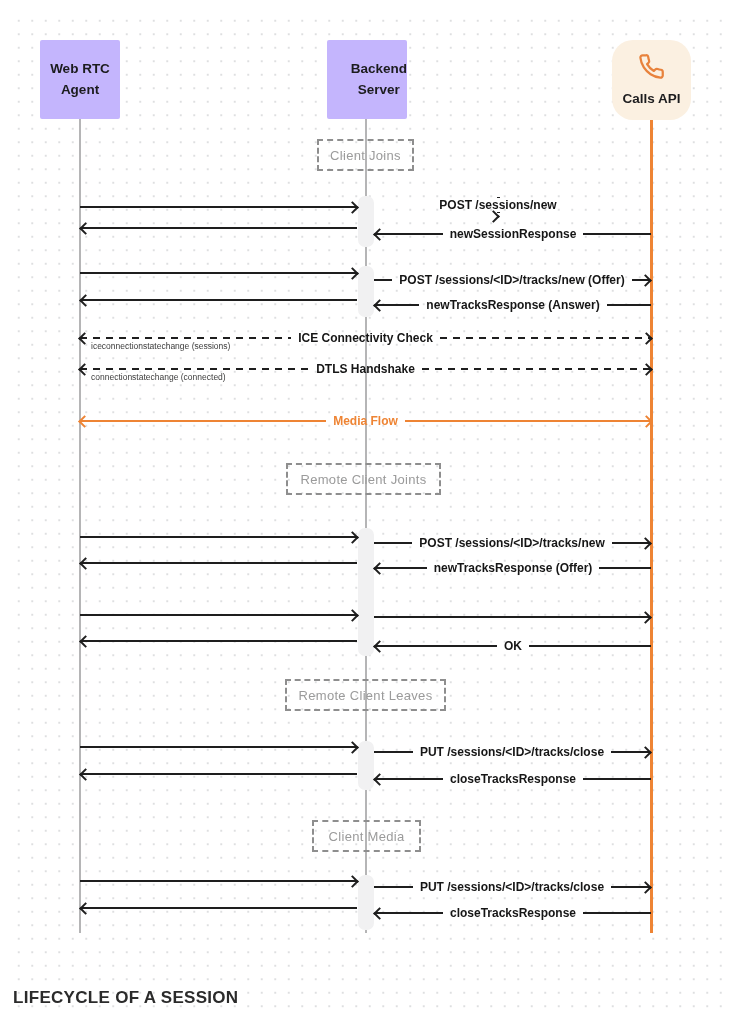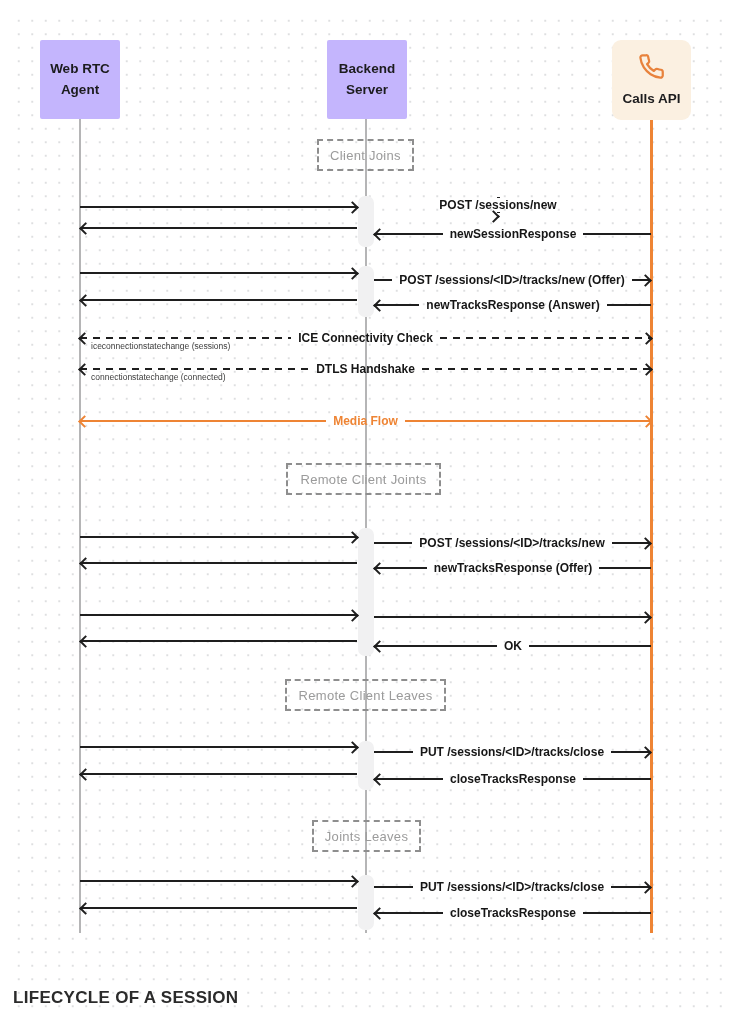--- a/index.html
+++ b/index.html
@@ -11,21 +11,21 @@
   .lifeline{position:absolute;z-index:1;}
   .lifeline.gray{background:#b5b5b6;}
   .lifeline.orange{background:#ee8434;}
   .activation{position:absolute;left:358px;width:16px;background:#f1f1f2;border-radius:7px;z-index:2;}
   .section-box{position:absolute;border:2px dashed #8e8e8e;z-index:3;display:flex;align-items:center;
         justify-content:center;color:#9b9b9b;font-size:13px;font-weight:500;letter-spacing:.3px;
         white-space:nowrap;box-sizing:border-box;}
   .pbox{position:absolute;z-index:5;display:flex;align-items:center;justify-content:center;
         text-align:center;font-weight:bold;font-size:13.5px;color:#1c1c1e;line-height:1.5;}
   .pbox.gray{background:#c4b5fd;border-radius:2px;}
-  .pbox.cream{background:#fbf0e1;border-radius:9px;flex-direction:column;justify-content:flex-start;
+  .pbox.cream{background:#fbf0e1;border-radius:21px;flex-direction:column;justify-content:flex-start;
         padding-top:13px;box-sizing:border-box;}
   .plabel{white-space:pre-line;}
   .pbox.cream .plabel{margin-top:9px;}
   .msg{position:absolute;height:24px;display:flex;align-items:center;z-index:4;}
   .seg{flex:1;height:2.5px;min-width:3px;background:#1e1e1e;}
   .msg.dashed .seg{background:repeating-linear-gradient(90deg,#1e1e1e 0 7px,transparent 7px 13px);}
   .msg.orange .seg{background:#ee8434;}
   .mlabel{font-size:12px;font-weight:bold;color:#161616;padding:0 7px;white-space:nowrap;flex:none;}
   .msg.orange .mlabel{color:#ee8434;}
   .chev{width:9px;height:9px;flex:none;box-sizing:border-box;}
@@ -59,21 +59,21 @@
       <div class="section-box" style="left: 317px; top: 139px; width: 97px; height: 32px;">
         <span>Client Joins</span>
       </div>
       <div class="section-box" style="left: 286px; top: 463px; width: 155px; height: 32px;">
         <span>Remote Client Joints</span>
       </div>
       <div class="section-box" style="left: 285px; top: 679px; width: 161px; height: 32px;">
         <span>Remote Client Leaves</span>
       </div>
       <div class="section-box" style="left: 312px; top: 820px; width: 109px; height: 32px;">
-        <span>Joints Leaves</span>
+        <span>Client Media</span>
       </div>
       <div class="msg solid" style="left: 80px; top: 195px; width: 277px;">
         <span class="seg"></span>
         <span class="chev r"></span>
       </div>
       <div class="msg solid" style="left: 374px; top: 197px; width: 248px; flex-direction: column;">
         <span class="seg"></span>
         <span class="mlabel">POST /sessions/new</span>
         <span class="seg"></span>
         <span class="chev r"></span>
@@ -209,21 +209,21 @@
         <span class="seg"></span>
         <span class="mlabel">closeTracksResponse</span>
         <span class="seg"></span>
       </div>
     </div>
 
   <div class="pbox gray" id="p0" style="left: 40px; top: 40px; width: 80px; height: 79px;">
     <div class="plabel">Web RTC
 Agent</div>
   </div>
-  <div class="pbox gray" id="p1" style="left: 327px; top: 40px; width: 80px; height: 79px;">
+  <div class="pbox gray" id="p1" style="left: 327px; top: 40px; width: 80px; height: 79px; justify-content: flex-end;">
     <div class="plabel">Backend
 Server</div>
   </div>
   <div class="pbox cream" id="p2" style="left: 612px; top: 40px; width: 79px; height: 80px;">
     <svg class="phone-svg" viewBox="0 0 24 24" fill="none" stroke="#e8823c" stroke-width="2" stroke-linecap="round" stroke-linejoin="round">
       <path d="M22 16.92v3a2 2 0 0 1-2.18 2 19.79 19.79 0 0 1-8.63-3.07 19.5 19.5 0 0 1-6-6 19.79 19.79 0 0 1-3.07-8.67A2 2 0 0 1 4.11 2h3a2 2 0 0 1 2 1.72 12.84 12.84 0 0 0 .7 2.81 2 2 0 0 1-.45 2.11L8.09 9.91a16 16 0 0 0 6 6l1.27-1.27a2 2 0 0 1 2.11-.45 12.84 12.84 0 0 0 2.81.7A2 2 0 0 1 22 16.92z"></path>
     </svg>
     <div class="plabel">Calls API</div>
   </div>
 

